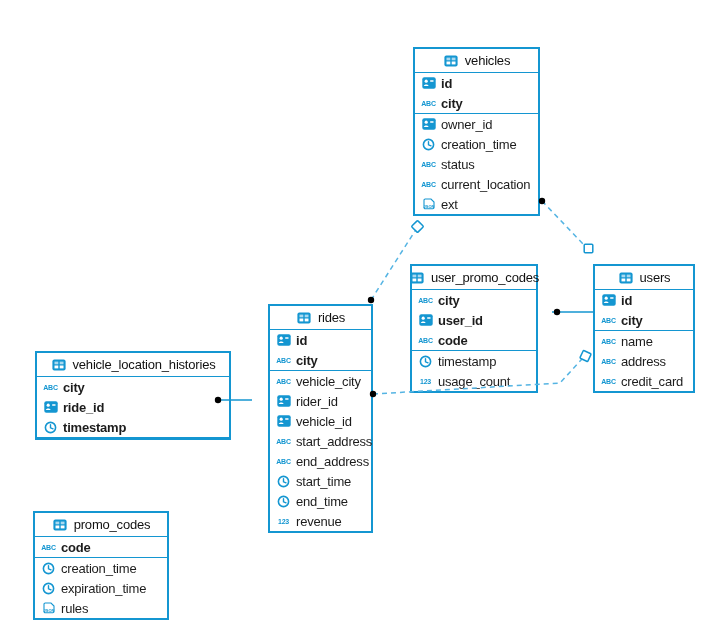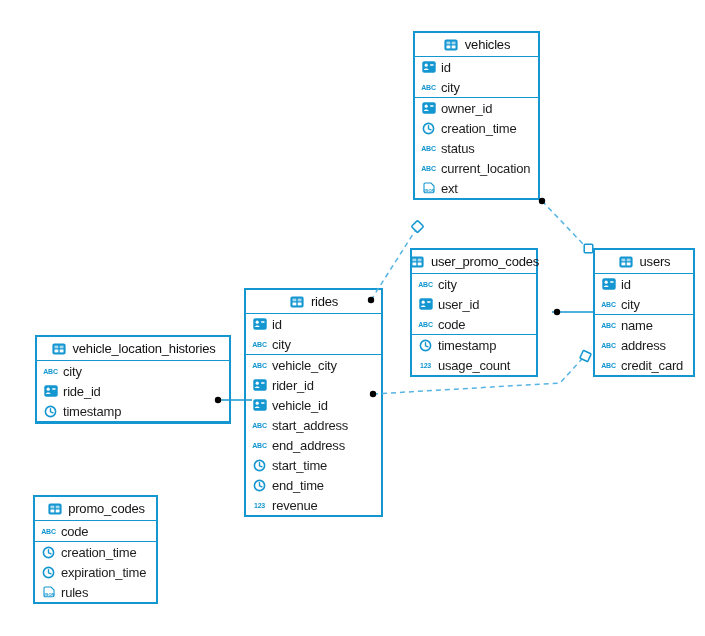--- a/index.html
+++ b/index.html
@@ -13,20 +13,21 @@
     position: relative;
     width: 705px; height: 636px;
     background: #ffffff;
   }
   .table {
     position: absolute;
     box-sizing: border-box;
     background: #ffffff;
     border: 2px solid var(--accent, #1496d1);
     z-index: 1;
+    margin-top: 16px;
   }
   .t-header {
     height: 23px;
     border-bottom: 1px solid var(--accent, #1496d1);
     display: flex;
     align-items: center;
     justify-content: center;
     gap: 5px;
     padding: 0 3px;
     white-space: nowrap;
@@ -43,21 +44,21 @@
     align-items: center;
     gap: 4px;
     padding-left: 5px;
     white-space: nowrap;
   }
   .row .label {
     font-size: 13px;
     color: var(--text, #1c1c1c);
     letter-spacing: -0.2px;
   }
-  .row.pk .label { font-weight: normal; text-align: right; }
+  .row.pk .label { font-weight: bold; text-align: right; }
   .icon {
     flex: 0 0 17px;
     width: 17px; height: 14px;
     display: flex;
     align-items: center;
     justify-content: center;
   }
   .txt-icon {
     font-size: 7px;
     font-weight: 700;
@@ -286,21 +287,21 @@
             <span class="label">address</span>
           </div>
           <div class="row ">
             <span class="icon">
               <span class="txt-icon">ABC</span>
             </span>
             <span class="label">credit_card</span>
           </div>
         </div>
       </div>
-      <div class="table" style="left: 244px; top: 288px; width: 139px;">
+      <div class="table" style="left: 268px; top: 288px; width: 105px;">
         <div class="t-header">
           <span class="icon">
             <svg width="14" height="12" viewBox="0 0 14 12">
               <rect x="0.4" y="0.4" width="13.2" height="11.2" rx="2" fill="#1496d1"></rect>
               <rect x="2.5" y="2.6" width="3.8" height="2.7" fill="#a9d9f0"></rect>
               <rect x="7.7" y="2.6" width="3.8" height="2.7" fill="#a9d9f0"></rect>
               <rect x="2.5" y="6.5" width="3.8" height="2.9" fill="#fff"></rect>
               <rect x="7.7" y="6.5" width="3.8" height="2.9" fill="#fff"></rect>
             </svg>
           </span>
@@ -427,21 +428,21 @@
             <span class="icon">
               <svg width="13" height="13" viewBox="0 0 13 13">
                 <circle cx="6.5" cy="6.5" r="5.1" fill="none" stroke="#1496d1" stroke-width="1.6"></circle>
                 <path d="M6.5 3.7 V6.8 L9 7.8" fill="none" stroke="#1496d1" stroke-width="1.4" stroke-linecap="round"></path>
               </svg>
             </span>
             <span class="label">timestamp</span>
           </div>
         </div>
       </div>
-      <div class="table" style="left: 33px; top: 495px; width: 125px;">
+      <div class="table" style="left: 33px; top: 495px; width: 136px;">
         <div class="t-header">
           <span class="icon">
             <svg width="14" height="12" viewBox="0 0 14 12">
               <rect x="0.4" y="0.4" width="13.2" height="11.2" rx="2" fill="#1496d1"></rect>
               <rect x="2.5" y="2.6" width="3.8" height="2.7" fill="#a9d9f0"></rect>
               <rect x="7.7" y="2.6" width="3.8" height="2.7" fill="#a9d9f0"></rect>
               <rect x="2.5" y="6.5" width="3.8" height="2.9" fill="#fff"></rect>
               <rect x="7.7" y="6.5" width="3.8" height="2.9" fill="#fff"></rect>
             </svg>
           </span>

